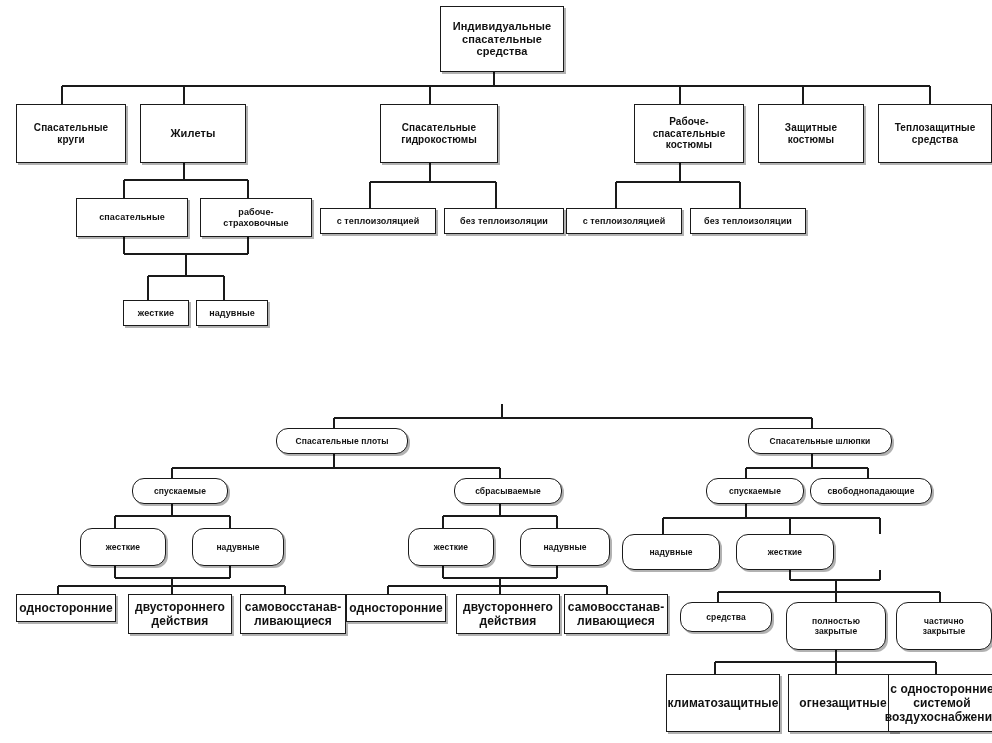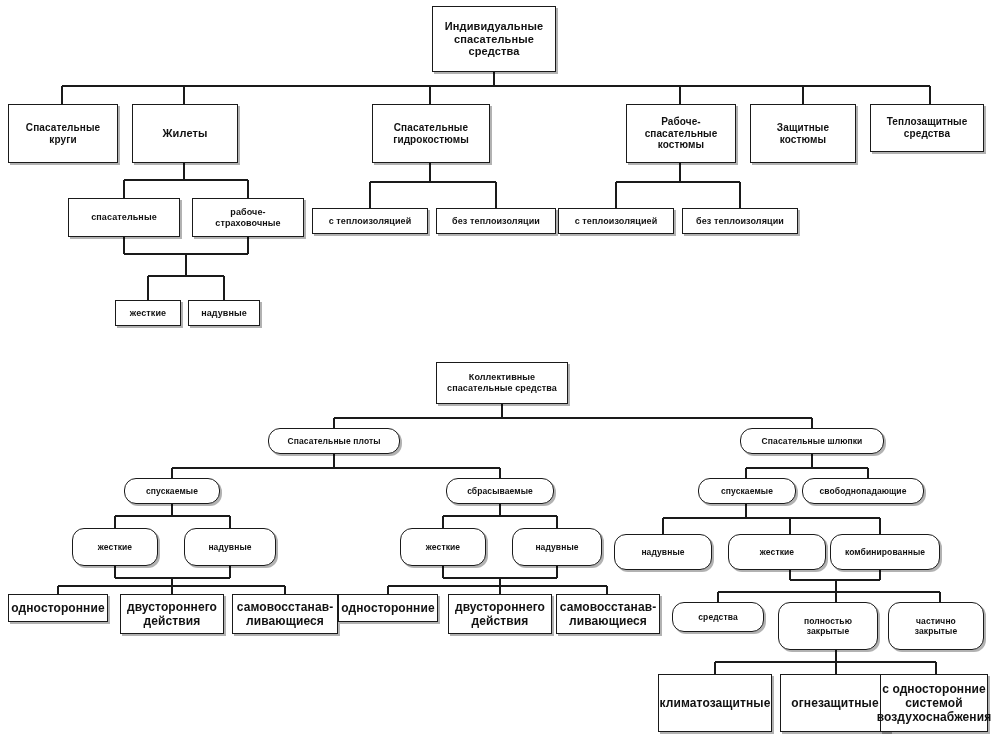--- a/index.html
+++ b/index.html
@@ -15,21 +15,21 @@
     box-sizing:border-box;
     border:1.6px solid #1a1a1a;
     background:#ffffff;
     display:flex;align-items:center;justify-content:center;
     text-align:center;
     line-height:1.18;
     padding:2px 3px;
     letter-spacing:0.1px;
     z-index:2;
   }
-  .node.sh{box-shadow:2px 2px 0 rgba(0,0,0,0.30);}
+  .node.sh{box-shadow:2px 2px 0 rgba(0,0,0,0.30);margin-left:8px;}
   .f11{font-size:11px;font-weight:700;}
   .f10{font-size:10px;font-weight:700;}
   .f9{font-size:9px;font-weight:700;}
   .f85{font-size:8.5px;font-weight:700;border-radius:12px;}
   .f8{font-size:12px;font-weight:700;}
   .node span{display:block;white-space:pre-line;}
 </style>
 </head>
 <body>
 
@@ -156,21 +156,21 @@
   </div>
   <div class="node sh f10" style="left:626px;top:104px;width:110px;height:59px;">
     <span>Рабоче-
 спасательные
 костюмы</span>
   </div>
   <div class="node sh f10" style="left:750px;top:104px;width:106px;height:59px;">
     <span>Защитные
 костюмы</span>
   </div>
-  <div class="node sh f10" style="left:870px;top:104px;width:114px;height:48px;">
+  <div class="node sh f10" style="left:870px;top:104px;width:114px;height:59px;">
     <span>Теплозащитные
 средства</span>
   </div>
 
   <div class="node sh f9" style="left:68px;top:198px;width:112px;height:39px;">
     <span>спасательные</span>
   </div>
   <div class="node sh f9" style="left:192px;top:198px;width:112px;height:39px;">
     <span>рабоче-
 страховочные</span>
@@ -190,24 +190,20 @@
     <span>без теплоизоляции</span>
   </div>
 
   <div class="node sh f9" style="left:558px;top:208px;width:116px;height:26px;">
     <span>с теплоизоляцией</span>
   </div>
   <div class="node sh f9" style="left:682px;top:208px;width:116px;height:26px;">
     <span>без теплоизоляции</span>
   </div>
 
-  <div class="node sh f9" style="left:436px;top:362px;width:132px;height:42px;">
-    <span>Коллективные
-спасательные средства</span>
-  </div>
 
   <div class="node sh f85" style="left:268px;top:428px;width:132px;height:26px;">
     <span>Спасательные плоты</span>
   </div>
   <div class="node sh f85" style="left:740px;top:428px;width:144px;height:26px;">
     <span>Спасательные шлюпки</span>
   </div>
 
   <div class="node sh f85" style="left:124px;top:478px;width:96px;height:26px;">
     <span>спускаемые</span>
@@ -259,23 +255,20 @@
   </div>
   <div class="node sh f85" style="left:802px;top:478px;width:122px;height:26px;">
     <span>свободнопадающие</span>
   </div>
 
   <div class="node sh f85" style="left:614px;top:534px;width:98px;height:36px;">
     <span>надувные</span>
   </div>
   <div class="node sh f85" style="left:728px;top:534px;width:98px;height:36px;">
     <span>жесткие</span>
-  </div>
-  <div class="node sh f85" style="left:830px;top:534px;width:110px;height:36px;">
-    <span>комбинированные</span>
   </div>
 
   <div class="node sh f85" style="left:672px;top:602px;width:92px;height:30px;">
     <span>средства</span>
   </div>
   <div class="node sh f85" style="left:778px;top:602px;width:100px;height:48px;">
     <span>полностью
 закрытые</span>
   </div>
   <div class="node sh f85" style="left:888px;top:602px;width:96px;height:48px;">

